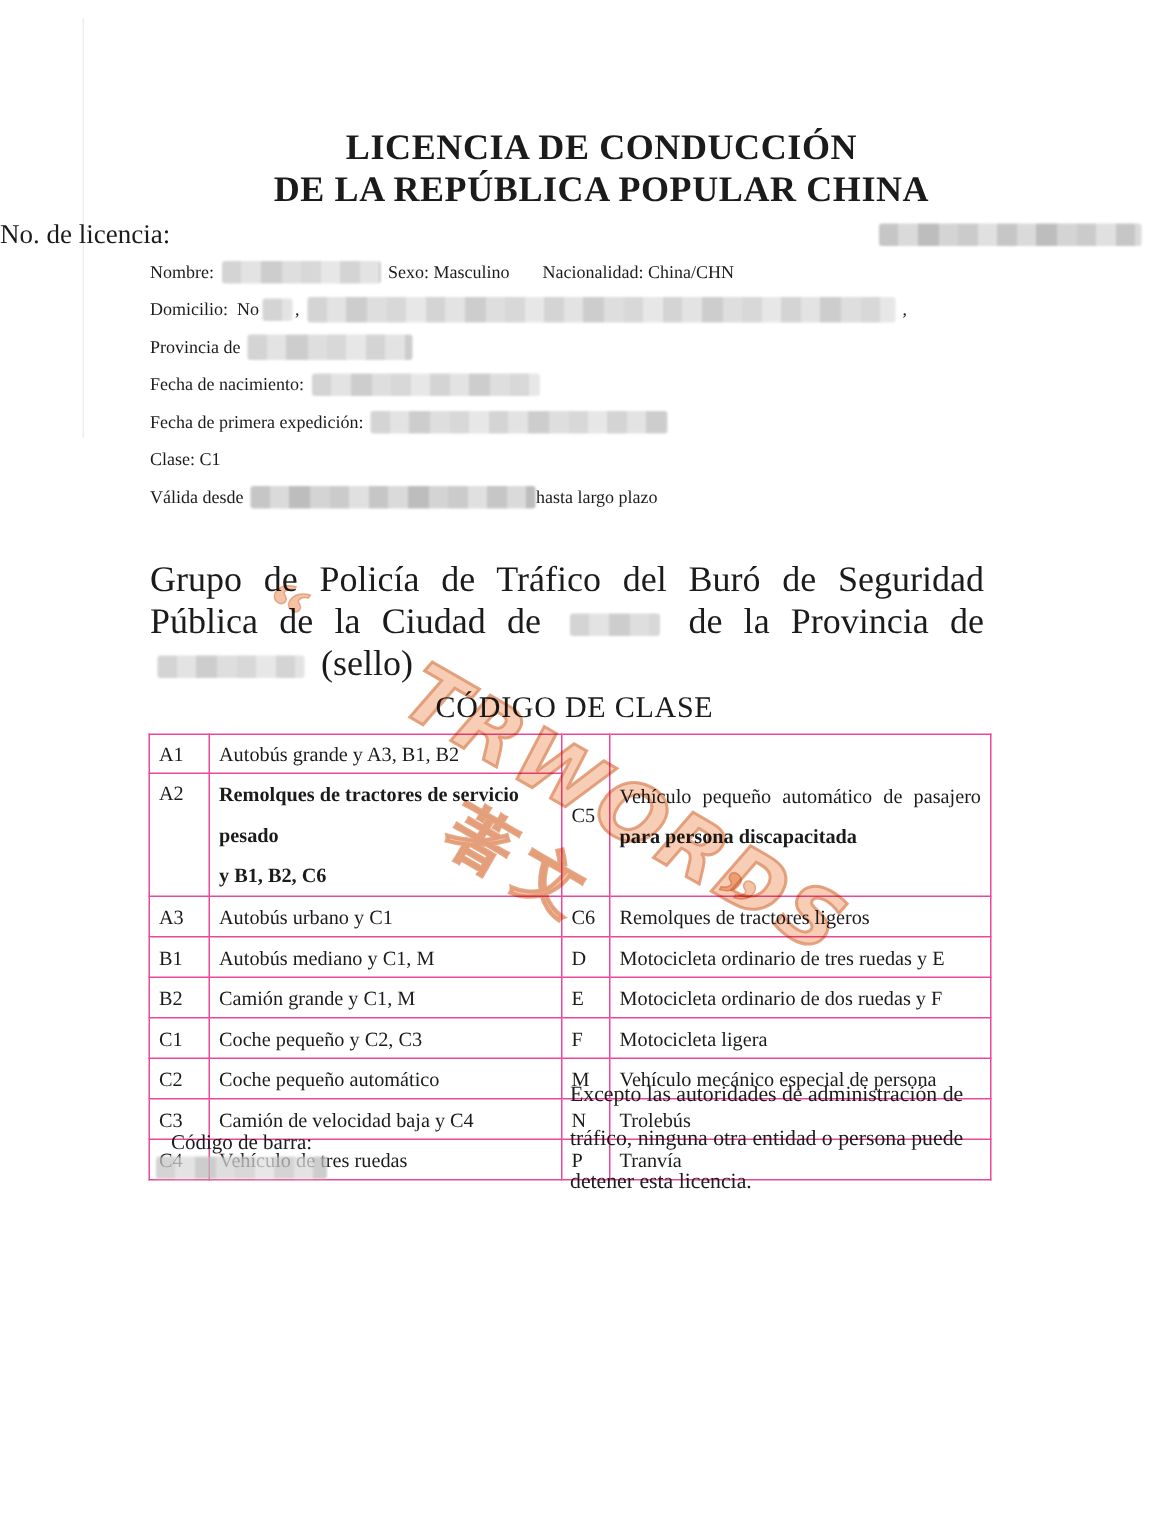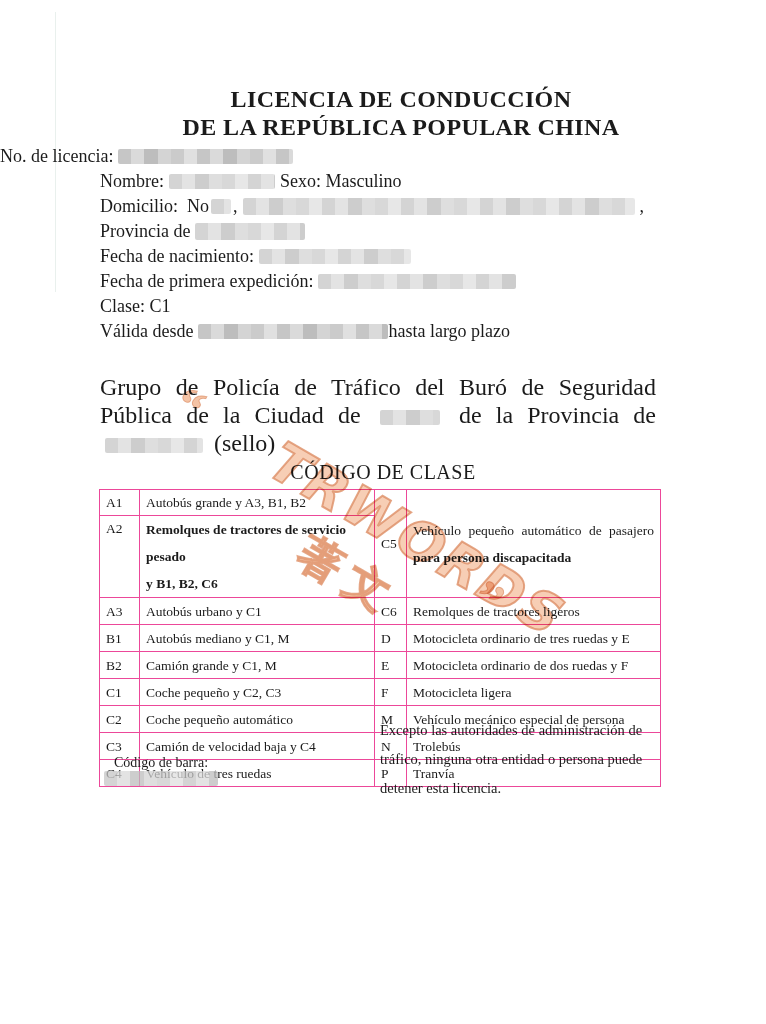--- a/index.html
+++ b/index.html
@@ -4,23 +4,23 @@
 <style>
   html,body{margin:0;padding:0;background:#ffffff;}
   .page{
     position:relative;width:766px;height:1024px;background:#ffffff;overflow:hidden;
     font-family:"Liberation Serif","DejaVu Serif",serif;color:#1b1b1b;
   }
   
   .title-block{position:absolute;top:85px;left:0;right:0;text-align:center;
     font-weight:bold;font-size:24px;line-height:28px;letter-spacing:.4px;padding-left:36px;}
   .license-line{position:absolute;top:146px;left:0;right:0;display:flex;
-    justify-content:flex-start;align-items:center;font-size:18px;}
-  
-  .fields{position:absolute;top:169px;left:100px;width:566px;font-size:18px;}
+    justify-content:space-between;align-items:center;font-size:18px;}
+  
+  .fields{position:absolute;top:169px;left:100px;width:566px;font-size:12px;}
   .fline{height:25px;display:flex;align-items:center;white-space:pre;}
   
   .redact{display:inline-block;height:15px;border-radius:2px;margin:0 5px;
     background:repeating-linear-gradient(90deg,#c6c6c6 0 13px,#dadada 13px 26px,
       #bdbdbd 26px 40px,#d4d4d4 40px 53px,#cbcbcb 53px 66px,#e0e0e0 66px 79px);
     filter:blur(.6px);flex:0 0 auto;}
   .redact.light{opacity:.75;}
   .redact.tall{height:17px;}
   .no-rgap{margin-right:0;}
   .gap22{margin-left:22px;}
@@ -79,20 +79,21 @@
   <div class="license-line">
     <span>No. de licencia:</span>
     <span class="redact" style="width:175px"></span>
   </div>
 
   <div class="fields">
     <div class="fline">
       <span>Nombre:</span>
       <span class="redact light" style="width:106px"></span>
       <span>Sexo: Masculino</span>
+      <span class="gap22">Nacionalidad: China/CHN</span>
     </div>
     <div class="fline">
       <span>Domicilio:  No</span>
       <span class="redact light" style="width:20px;margin:0 2px"></span>
       <span>,</span>
       <span class="redact light tall" style="width:392px"></span>
       <span>,</span>
     </div>
     <div class="fline">
       <span>Provincia de</span>

